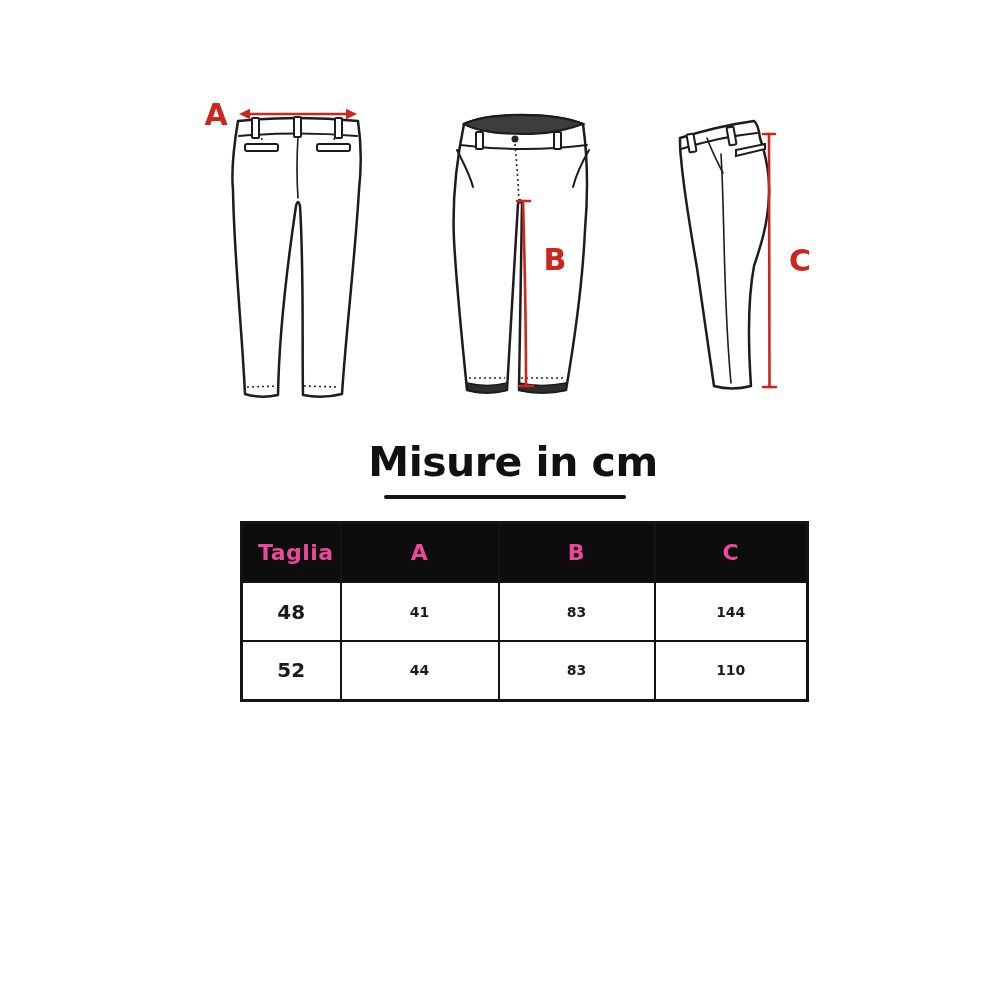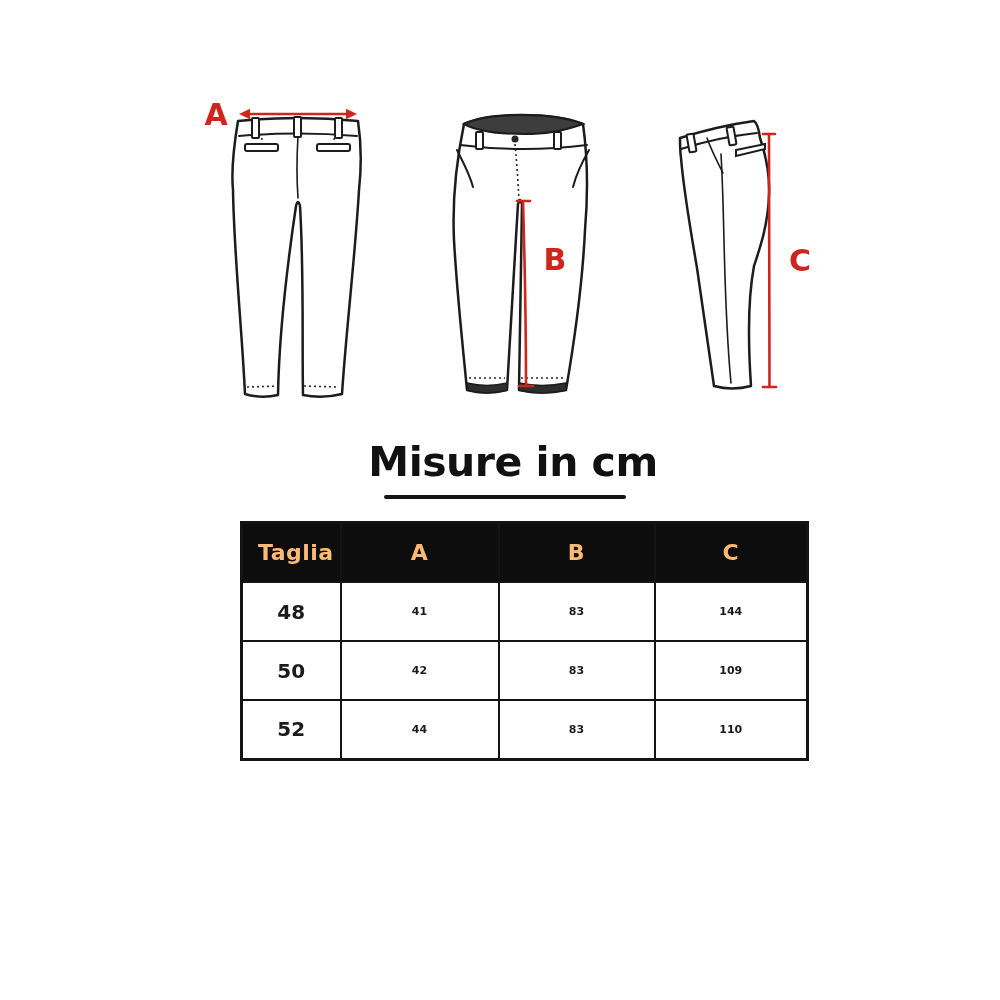--- a/index.html
+++ b/index.html
@@ -18,28 +18,28 @@
   .title-underline{
     position:absolute;left:384px;top:495px;width:242px;height:4px;background:#141414;border-radius:2px;
   }
   table.size-table{
     position:absolute;left:240px;top:521px;width:566px;
     border-collapse:collapse;table-layout:fixed;background:#fff;
     border:3px solid #141414;
   }
   .size-table th,.size-table td{border:2px solid #141414;padding:0;}
   .size-table thead th{
-    background:#0d0d0d;color:#fdba74;height:57px;
+    background:#0d0d0d;color:#ec4899;height:57px;
     font-size:22px;font-weight:700;text-align:center;letter-spacing:0.5px;
   }
   .size-table thead th.col-taglia{text-align:left;padding-left:15px;}
   .size-table tbody tr{height:59px;}
   .size-table tbody td{text-align:center;font-weight:700;color:#1b1b1b;}
   .size-table tbody td.cell-size{font-size:20px;}
-  .size-table tbody td.cell-val{font-size:11px;}
+  .size-table tbody td.cell-val{font-size:14px;}
   svg .outline{fill:#ffffff;stroke:#1c1c1c;stroke-width:2.5;stroke-linejoin:round;}
   svg .ln{fill:none;stroke:#1c1c1c;stroke-width:2;stroke-linecap:round;}
   svg .thin{fill:none;stroke:#1c1c1c;stroke-width:1.6;stroke-linecap:round;}
   svg .dots{fill:none;stroke:#2a2a2a;stroke-width:1.6;stroke-dasharray:2,3;}
   svg .white{fill:#ffffff;stroke:#1c1c1c;stroke-width:2;}
   svg .dark{fill:#3d3d3d;stroke:#1c1c1c;stroke-width:2;}
   svg .darker{fill:#2e2e2e;stroke:#1c1c1c;stroke-width:1.5;}
   svg .red{stroke:#cc261d;stroke-width:2.6;fill:none;stroke-linecap:round;}
   svg .redfill{fill:#cc261d;stroke:none;}
   svg .redlabel{fill:#cc261d;font-family:"DejaVu Sans","Liberation Sans",sans-serif;
@@ -137,26 +137,20 @@
       </tr>
     </thead>
     <tbody>
       <tr>
         <td class="cell-size">48</td>
         <td class="cell-val">41</td>
         <td class="cell-val">83</td>
         <td class="cell-val">144</td>
       </tr>
       <tr>
-        <td class="cell-size">50</td>
-        <td class="cell-val">42</td>
-        <td class="cell-val">83</td>
-        <td class="cell-val">109</td>
-      </tr>
-      <tr>
         <td class="cell-size">52</td>
         <td class="cell-val">44</td>
         <td class="cell-val">83</td>
         <td class="cell-val">110</td>
       </tr>
     </tbody>
   </table>
 
 </div>
 

